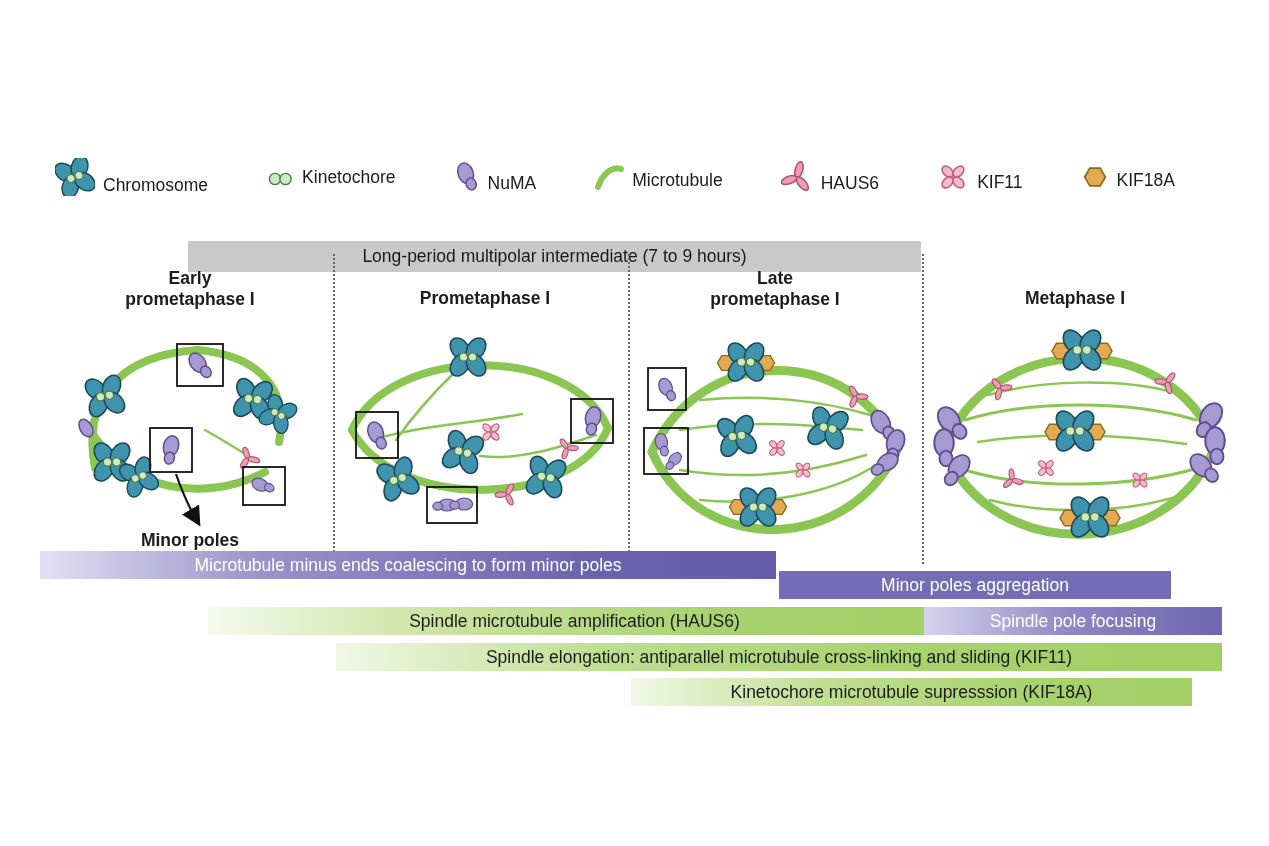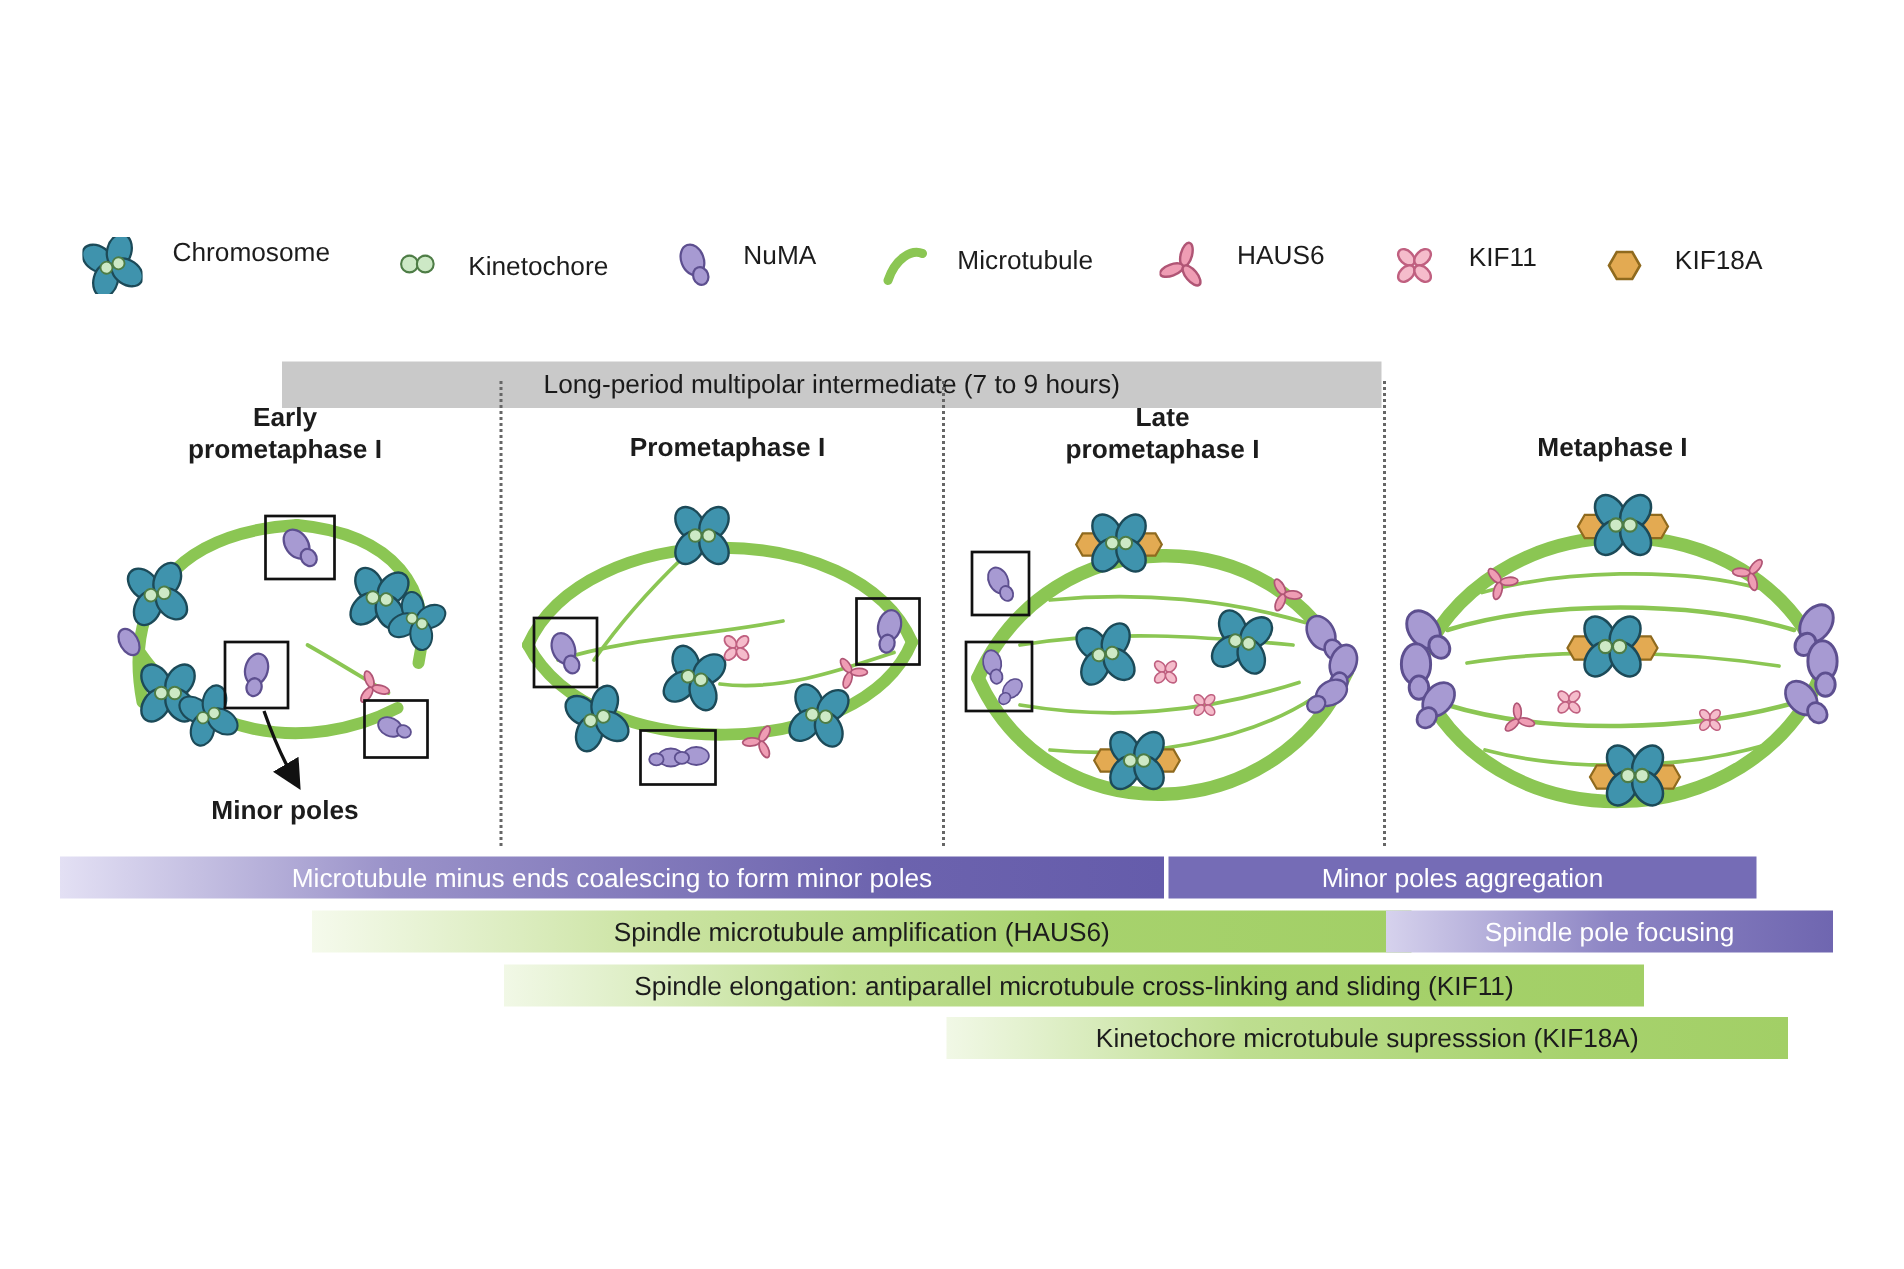--- a/index.html
+++ b/index.html
@@ -5,21 +5,21 @@
   html,body{margin:0;padding:0;background:#fff;}
   #canvas{
     position:relative;width:1269px;height:846px;background:#ffffff;
     font-family:"Liberation Sans", sans-serif;color:#1c1c1c;overflow:hidden;
   }
   
   .legend{
     position:absolute;left:55px;top:156px;width:1120px;height:42px;
     display:flex;justify-content:space-between;align-items:center;
   }
-  .legend-item{display:flex;align-items:flex-start;gap:20px;font-size:17.5px;}
+  .legend-item{display:flex;align-items:flex-end;gap:8px;font-size:17.5px;}
   .legend-item svg{display:block;}
   
   .banner{
     position:absolute;left:188px;top:221px;width:733px;height:31px;
     background:#c9c9c9;display:flex;align-items:center;justify-content:center;
     font-size:17.5px;color:#1a1a1a;margin-top:20px;
   }
   
   .phase-title{
     position:absolute;font-weight:bold;font-size:17.5px;text-align:center;
@@ -38,28 +38,28 @@
     position:absolute;left:125px;top:530px;width:130px;text-align:center;
     font-weight:bold;font-size:17.5px;
   }
   
   .bar{
     position:absolute;height:28px;display:flex;align-items:center;justify-content:center;
     font-size:17.5px;
   }
   .bar.white{color:#ffffff;}
   .bar.dark{color:#1c1c1c;}
-  #bar1a{left:40px;top:571px;width:736px;
+  #bar1a{left:40px;top:551px;width:736px;
     background:linear-gradient(90deg,#e3e0f4 0%,#9a92c9 30%,#6c63ae 75%,#655cab 100%);}
   #bar1b{left:779px;top:571px;width:392px;background:#756cb6;}
   #bar2a{left:188px;top:607px;width:733px;
     background:linear-gradient(90deg,#f5faec 0%,#cce4a4 30%,#a7d26d 70%,#a2cf66 100%);margin-left:20px;}
   #bar2b{left:924px;top:607px;width:298px;
     background:linear-gradient(90deg,#d6d2ed 0%,#8d85c4 50%,#6f66b0 100%);}
-  #bar3{left:336px;top:643px;width:760px;
+  #bar3{left:336px;top:643px;width:886px;
     background:linear-gradient(90deg,#f1f8e6 0%,#bede90 30%,#a7d26d 65%,#a2cf66 100%);}
   #bar4{left:631px;top:678px;width:561px;
     background:linear-gradient(90deg,#f1f8e6 0%,#bede90 35%,#a7d26d 75%,#a2cf66 100%);}
 </style>
 </head>
 <body>
 
 <svg width="0" height="0" style="position:absolute" aria-hidden="true">
   <defs>
     <g id="sym-chrom">

